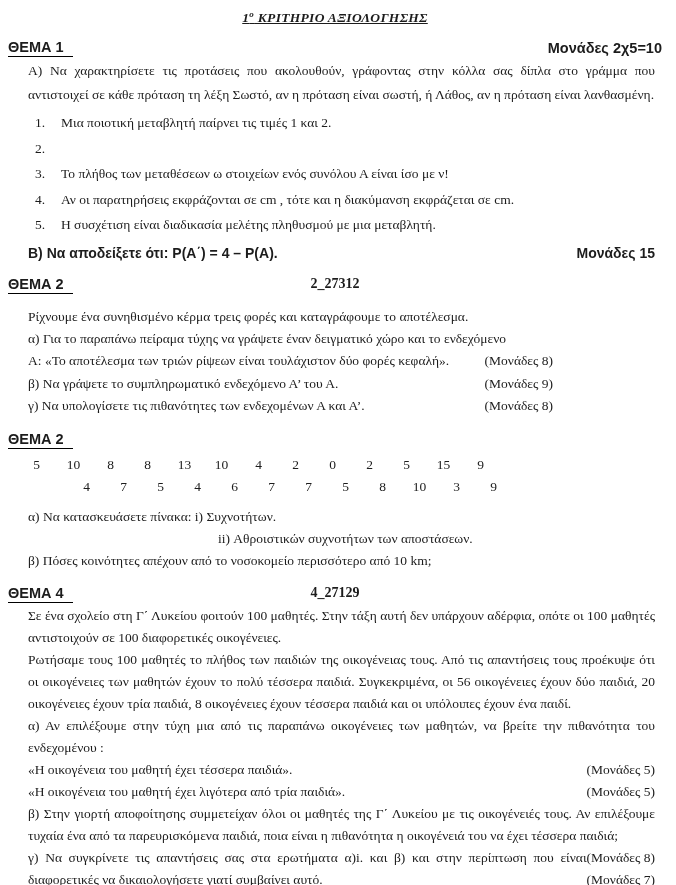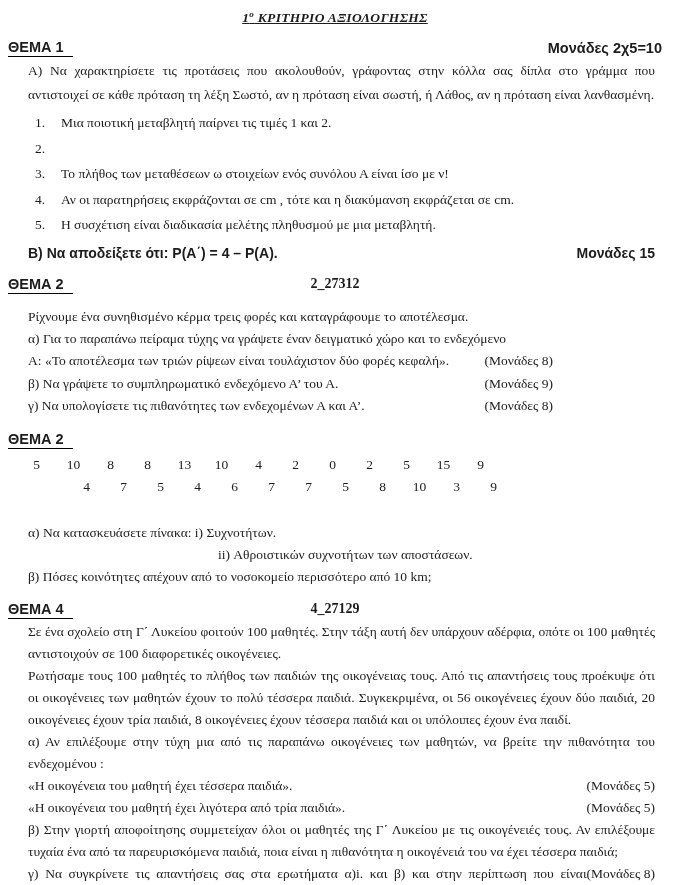--- a/index.html
+++ b/index.html
@@ -59,21 +59,21 @@
   .num-row span{width:37px;flex:0 0 37px;text-align:center;}
   .num-row.r1{padding-left:10px;margin-top:5px;}
   .num-row.r2{padding-left:60px;}
   .sub-ind{margin-left:190px;}
 
   
   .marks-float{float:right;white-space:nowrap;}
   .quote-line{display:flex;justify-content:space-between;line-height:22px;}
 
   .mt2{margin-top:2px;}.mt4{margin-top:12px;}
-  .mt8{margin-top:24px;}.mt10{margin-top:10px;}.mt12{margin-top:12px;}
+  .mt8{margin-top:8px;}.mt10{margin-top:10px;}.mt12{margin-top:12px;}
 </style>
 </head>
 <body>
 
 <div class="page">
 
   <div class="doc-title">
     <span class="t"><span>1</span><sup>ο</sup><span> ΚΡΙΤΗΡΙΟ ΑΞΙΟΛΟΓΗΣΗΣ</span></span>
   </div>
 

